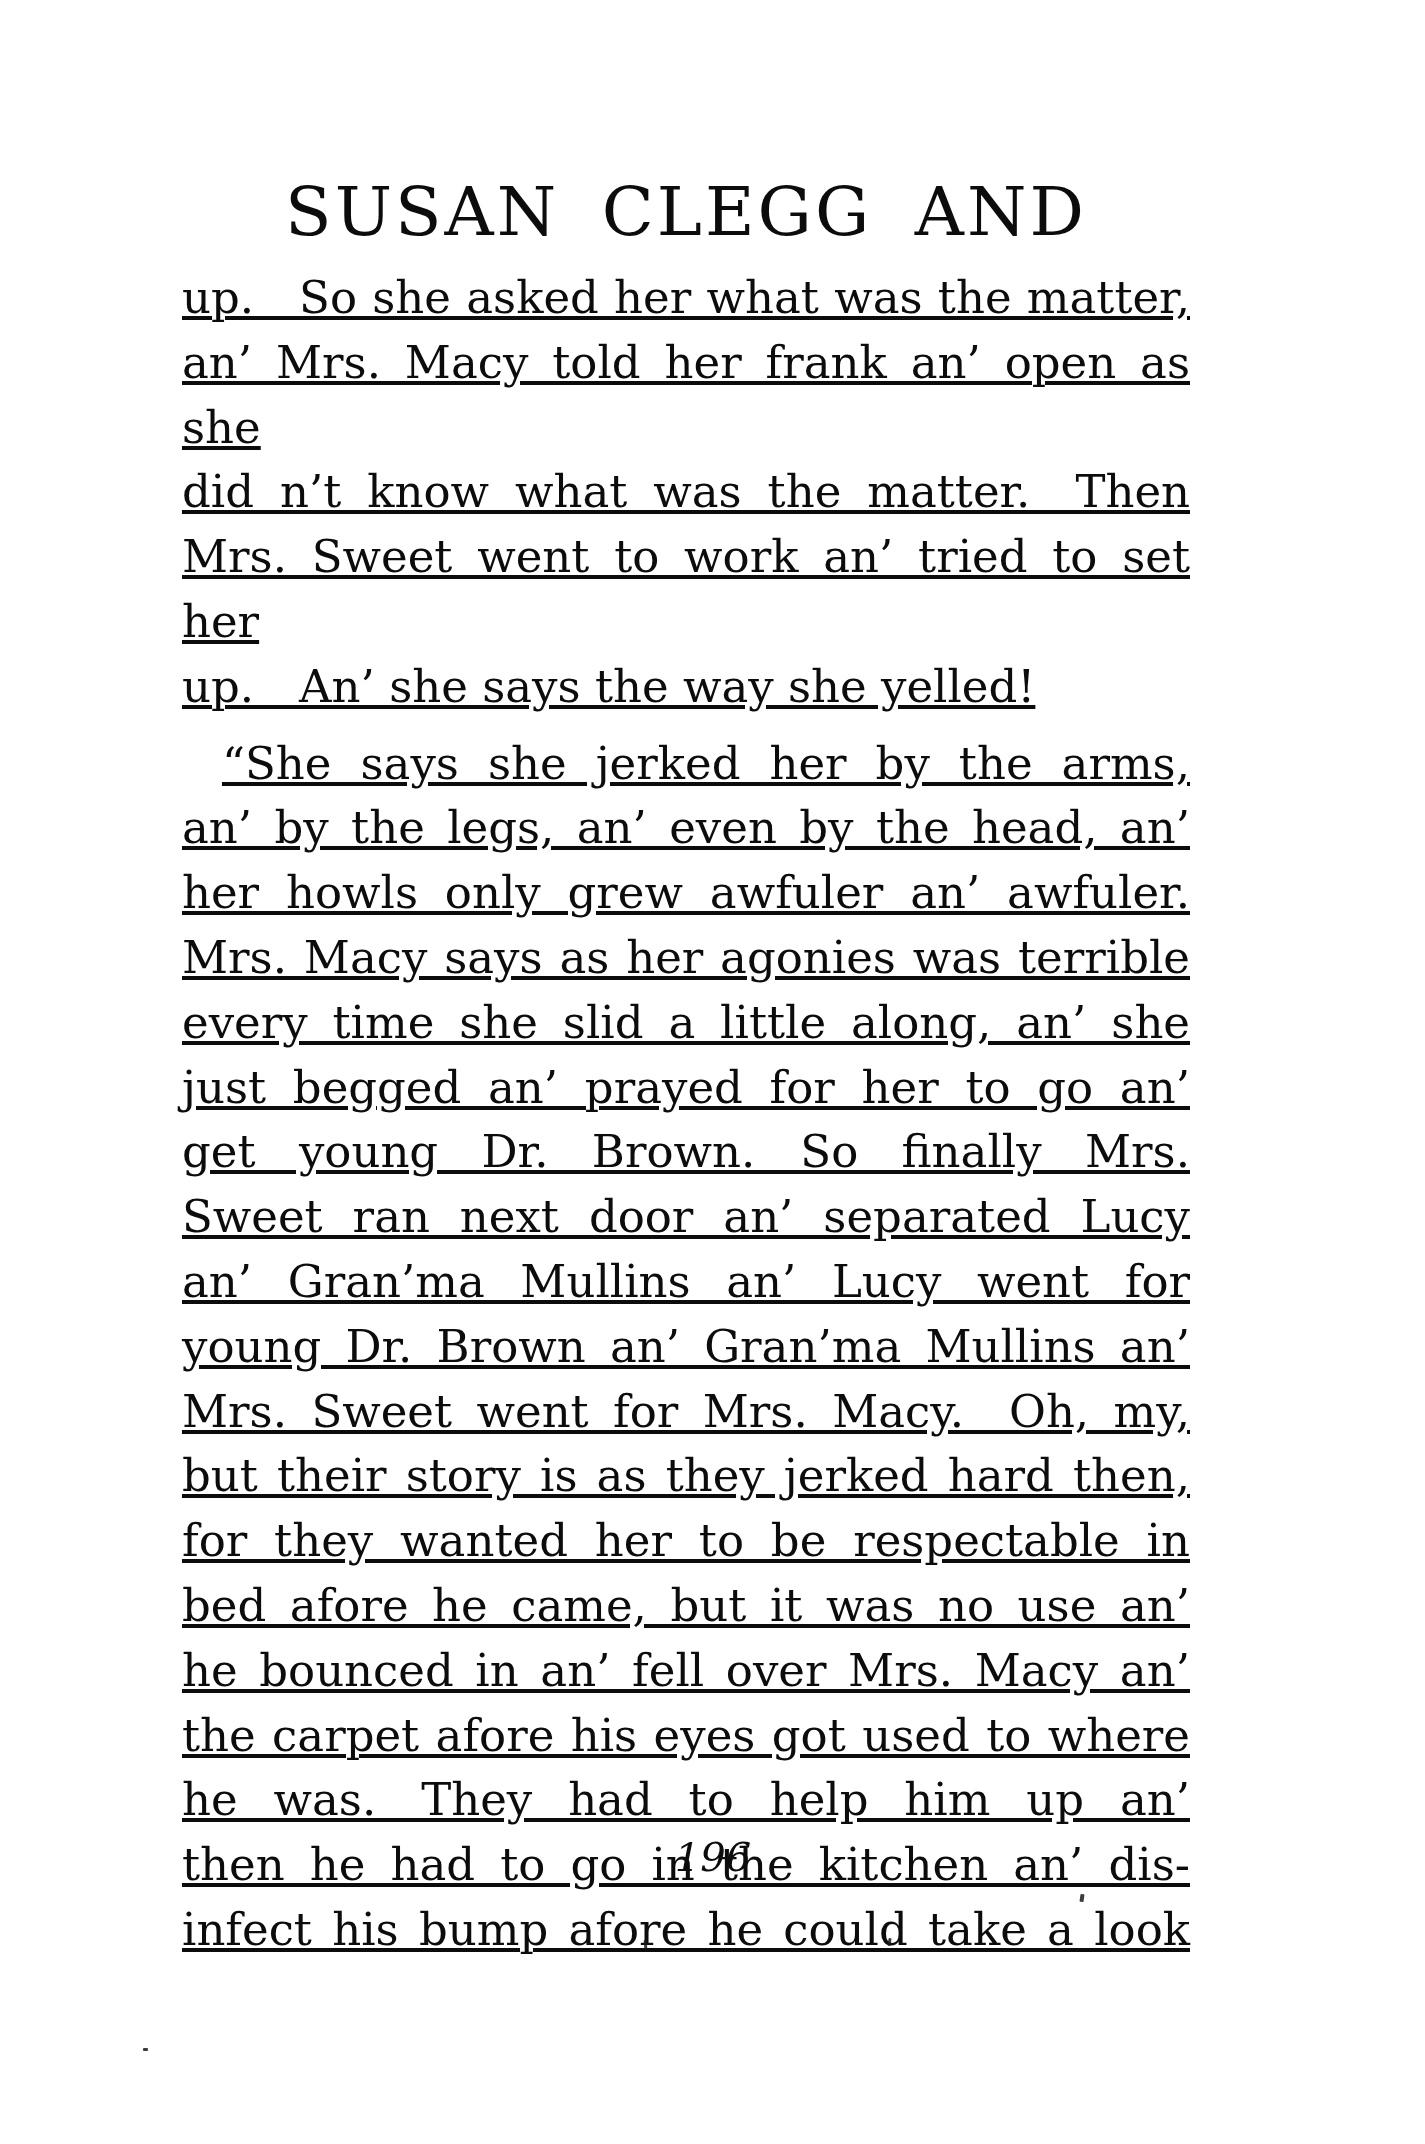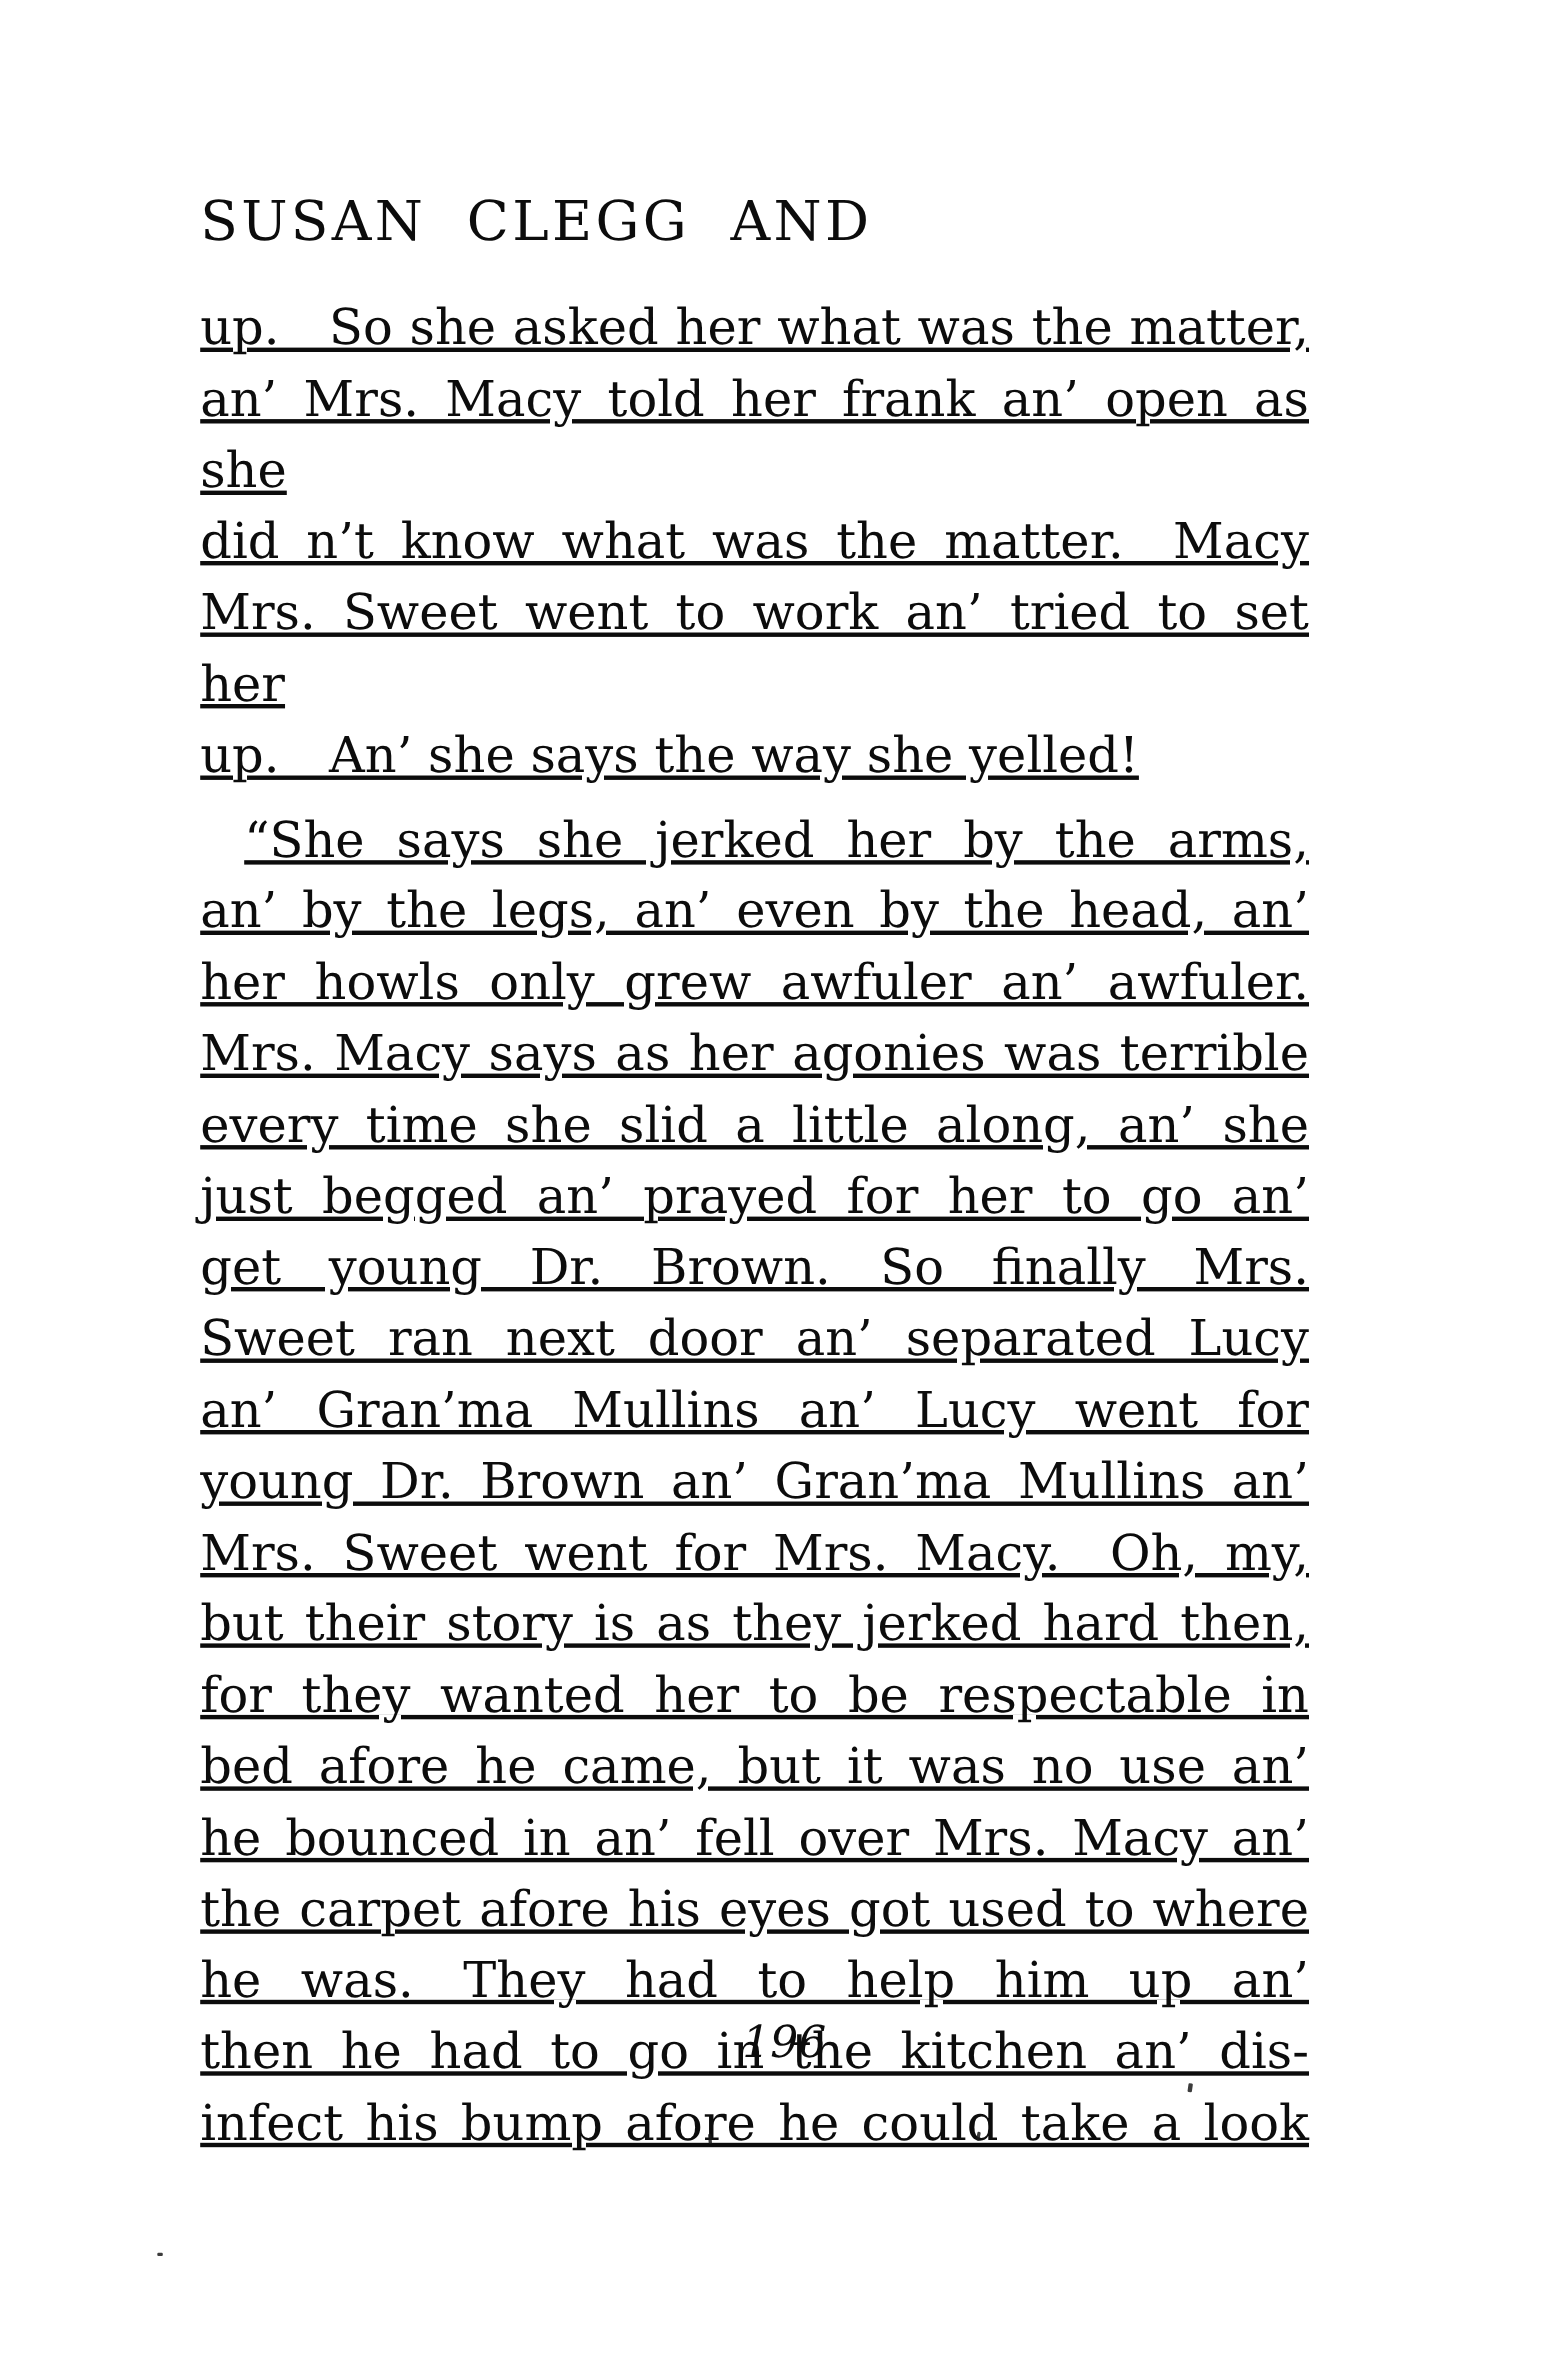--- a/index.html
+++ b/index.html
@@ -14,21 +14,22 @@
     background: #ffffff;
     overflow: hidden;
     font-family: "DejaVu Serif", "Liberation Serif", serif;
     color: #0c0c0c;
   }
   .running-head {
     position: absolute;
     left: 182px;
     width: 1008px;
     top: 172px;
-    font-size: 50px;
+    text-align: center;
+    font-size: 68px;
     letter-spacing: 3px;
     word-spacing: 18px;
     white-space: nowrap;
   }
   .text-block {
     position: absolute;
     left: 182px;
     width: 1008px;
     top: 266px;
     font-size: 45px;
@@ -70,21 +71,21 @@
 </head>
 <body>
 
 <div class="page">
 
   <div class="running-head">SUSAN CLEGG AND</div>
 
   <div class="text-block" id="text-block">
       <div class="line j">up. So she asked her what was the matter,</div>
       <div class="line j">an’ Mrs. Macy told her frank an’ open as she</div>
-      <div class="line j">did n’t know what was the matter. Macy</div>
+      <div class="line j">did n’t know what was the matter. Then</div>
       <div class="line j">Mrs. Sweet went to work an’ tried to set her</div>
       <div class="line">up. An’ she says the way she yelled!</div>
       <div class="line j indent">“She says she jerked her by the arms,</div>
       <div class="line j">an’ by the legs, an’ even by the head, an’</div>
       <div class="line j">her howls only grew awfuler an’ awfuler.</div>
       <div class="line j">Mrs. Macy says as her agonies was terrible</div>
       <div class="line j">every time she slid a little along, an’ she</div>
       <div class="line j">just begged an’ prayed for her to go an’</div>
       <div class="line j">get young Dr. Brown. So finally Mrs.</div>
       <div class="line j">Sweet ran next door an’ separated Lucy</div>

